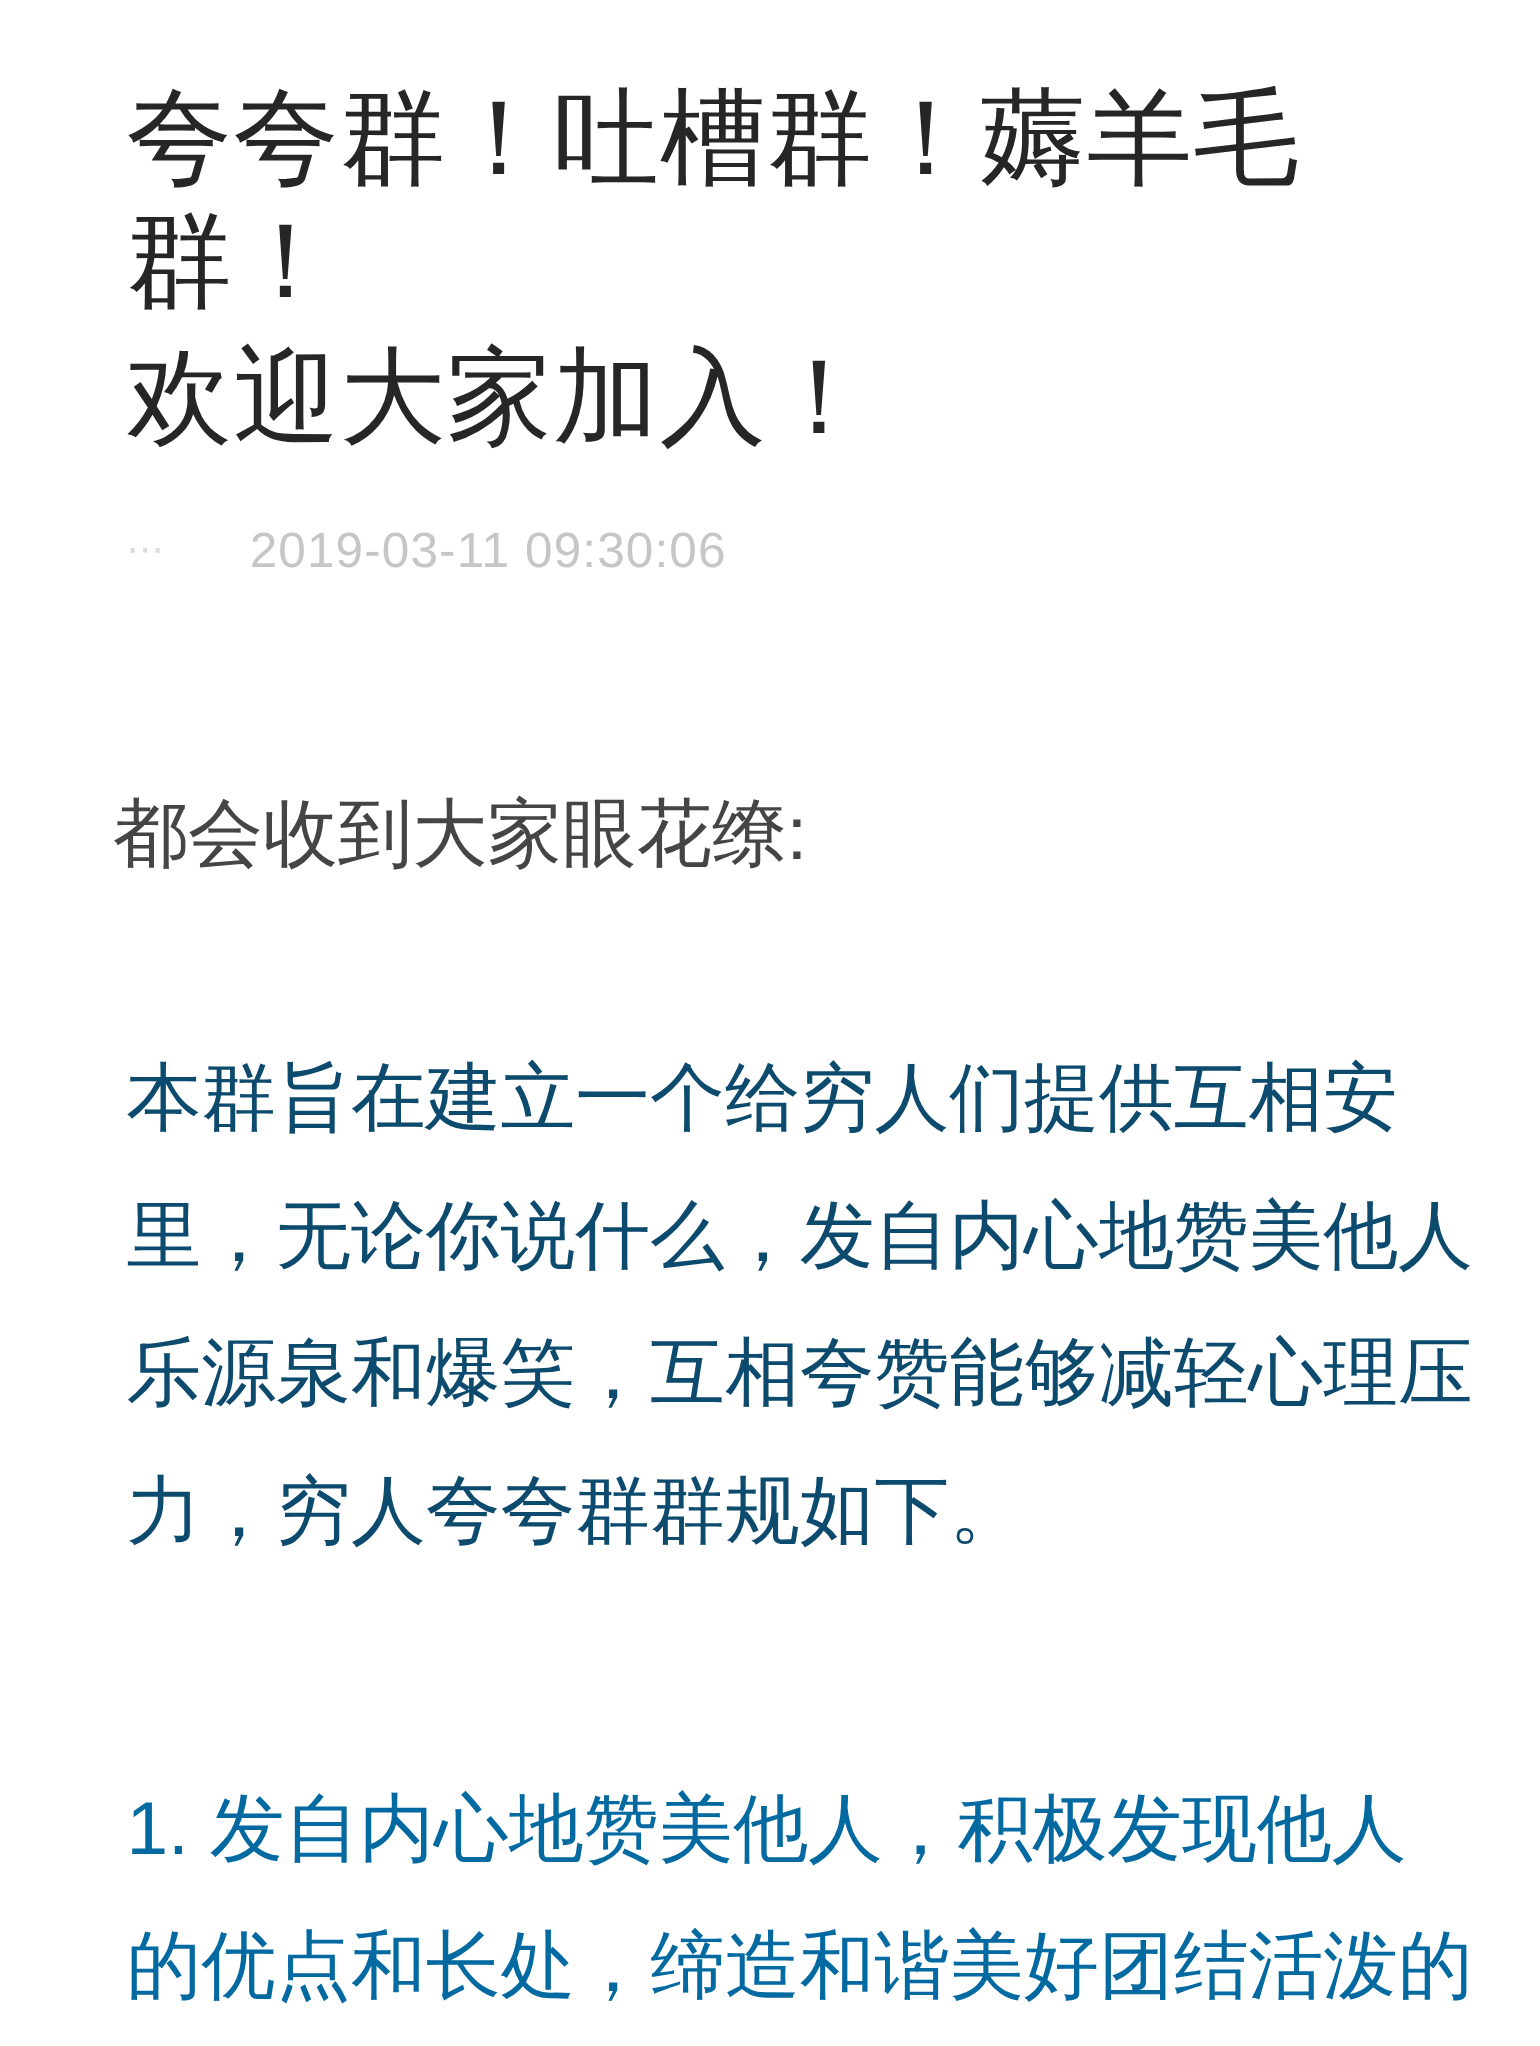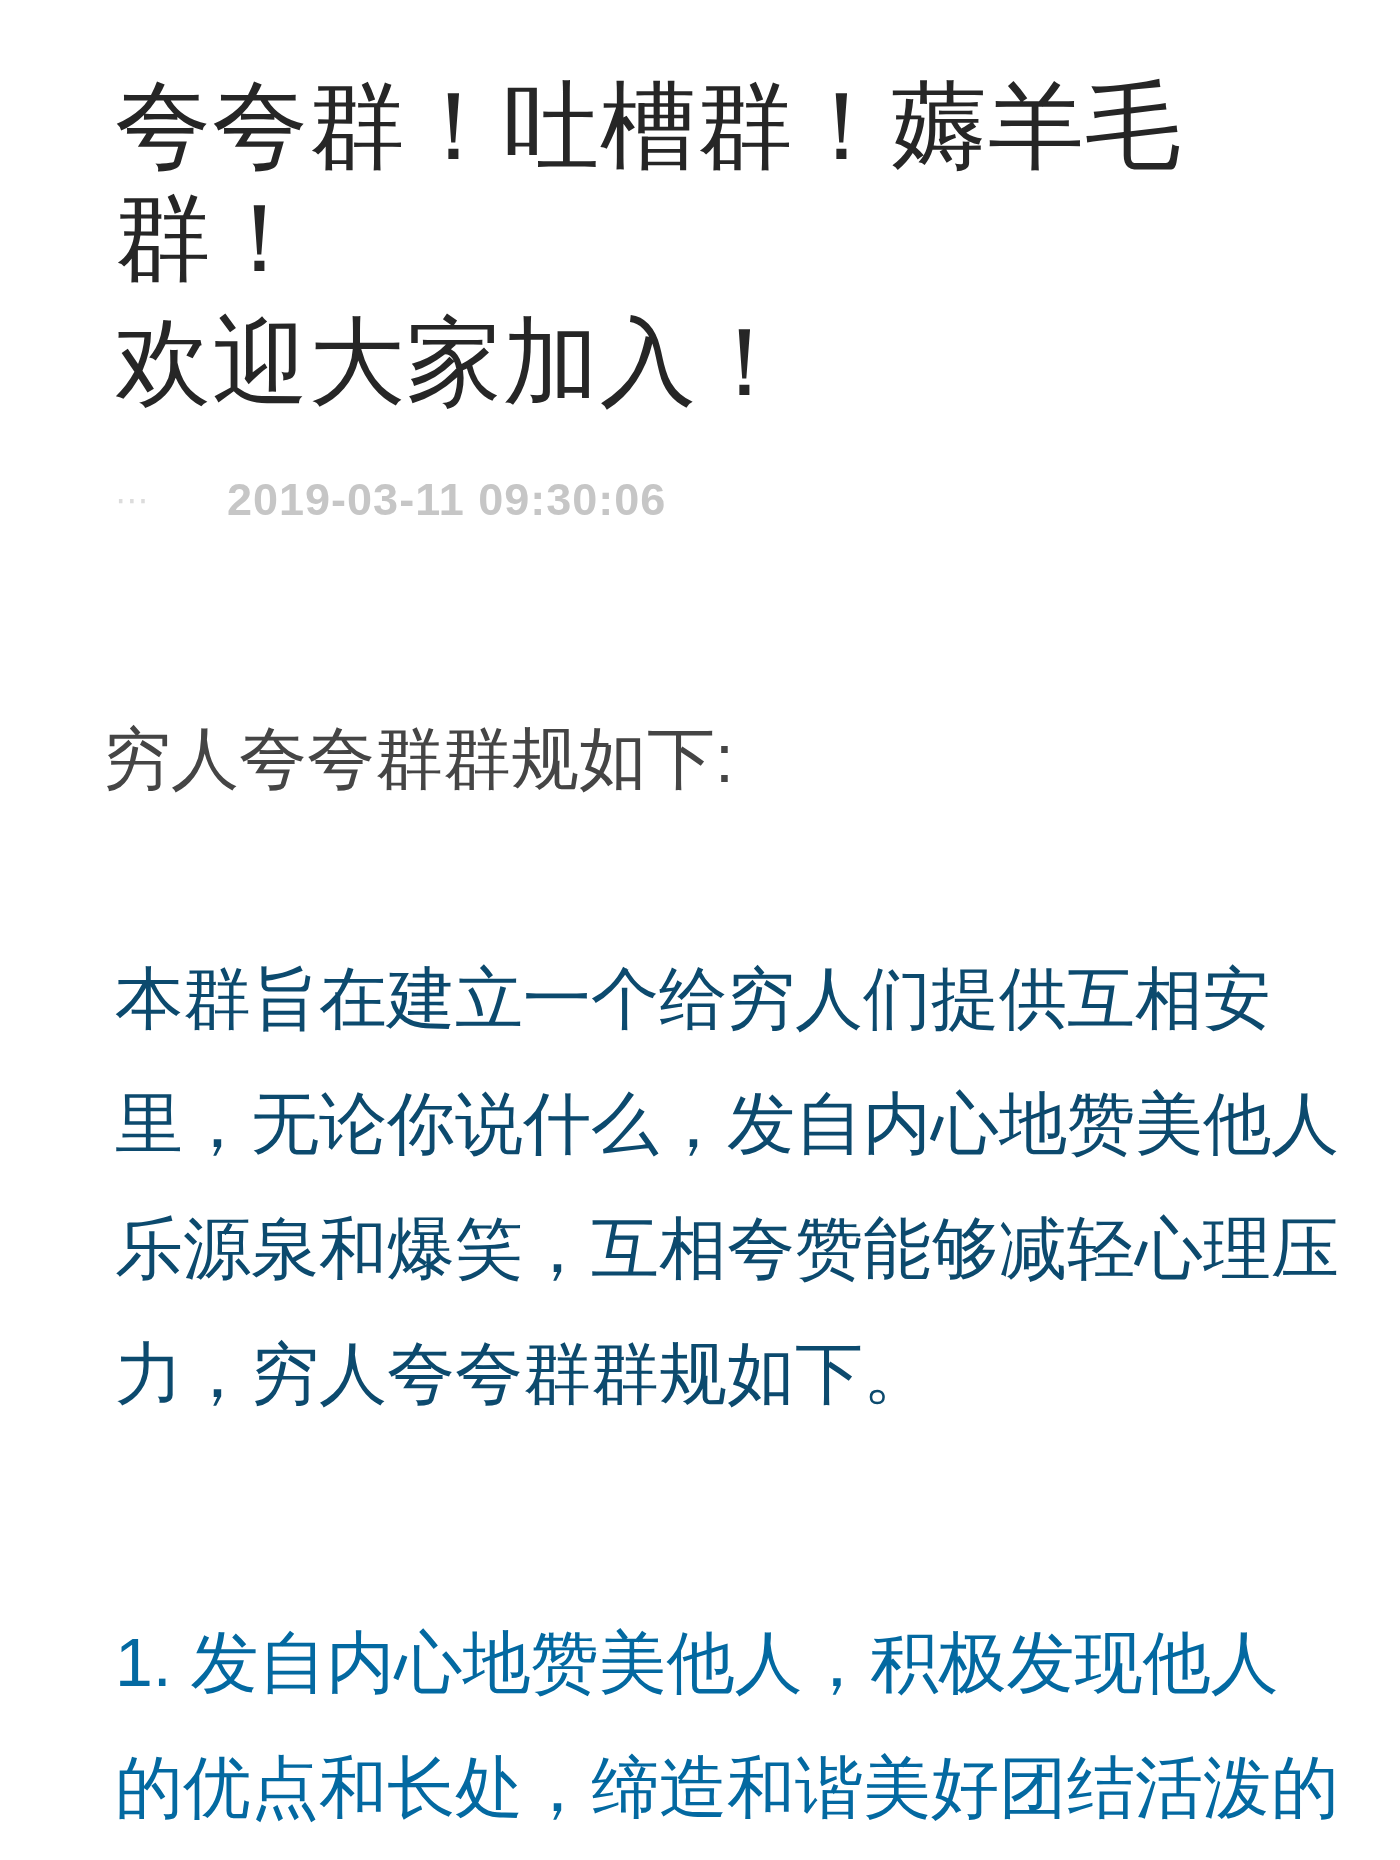--- a/index.html
+++ b/index.html
@@ -33,21 +33,21 @@
   .author-mark {
     color: #dcdcdc;
     font-size: 34px;
     line-height: 34px;
     width: 88px;
     letter-spacing: -4px;
   }
   .timestamp {
     color: #c6c6c6;
     font-size: 45px;
-    font-weight: 700;
+    font-weight: 400;
     letter-spacing: 1px;
   }
   .rules-heading {
     margin-top: 192px;
     color: #454545;
     font-size: 68px;
     line-height: 76px;
     font-weight: 400;
   }
   .paragraph {
@@ -76,21 +76,21 @@
   <div class="post-title">
       <div class="line">夸夸群！吐槽群！薅羊毛群！</div>
       <div class="line">欢迎大家加入！</div>
     </div>
 
   <div class="meta-row">
     <span class="author-mark">⋯</span>
     <span class="timestamp">2019-03-11 09:30:06</span>
   </div>
 
-  <div class="rules-heading">穷人夸夸群群规如下:</div>
+  <div class="rules-heading">都会收到大家眼花缭:</div>
 
   <div class="paragraph">
       <div class="line">本群旨在建立一个给穷人们提供互相安</div>
       <div class="line">里，无论你说什么，发自内心地赞美他人</div>
       <div class="line">乐源泉和爆笑，互相夸赞能够减轻心理压</div>
       <div class="line">力，穷人夸夸群群规如下。</div>
     </div>
 
   <div class="rule-item">
       <div class="line">1. 发自内心地赞美他人，积极发现他人</div>

